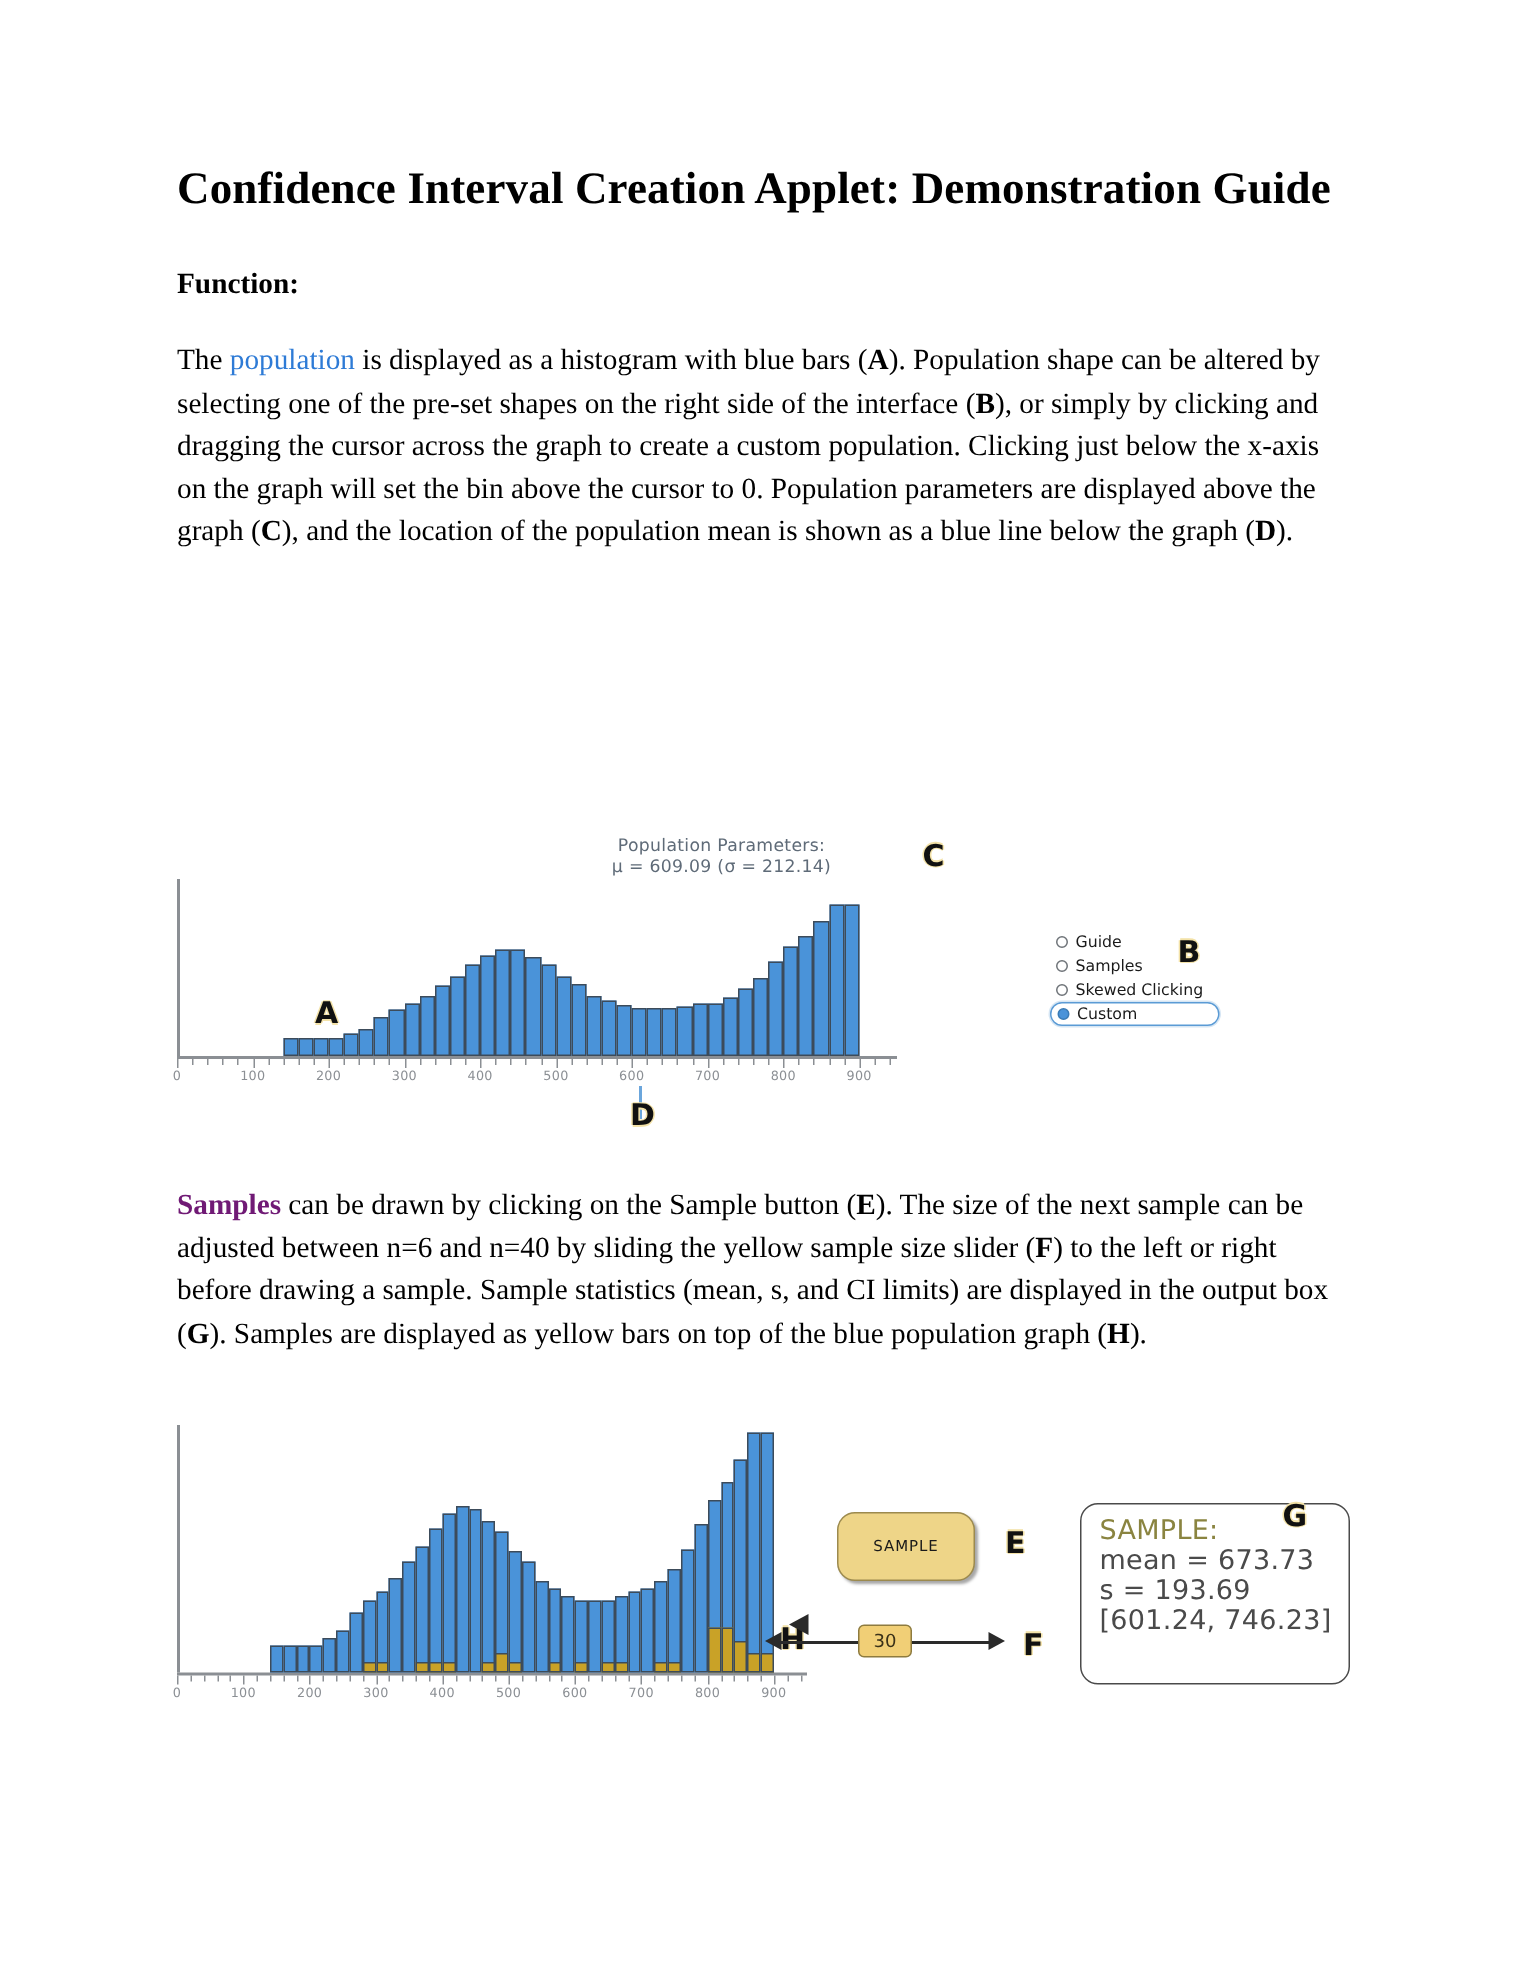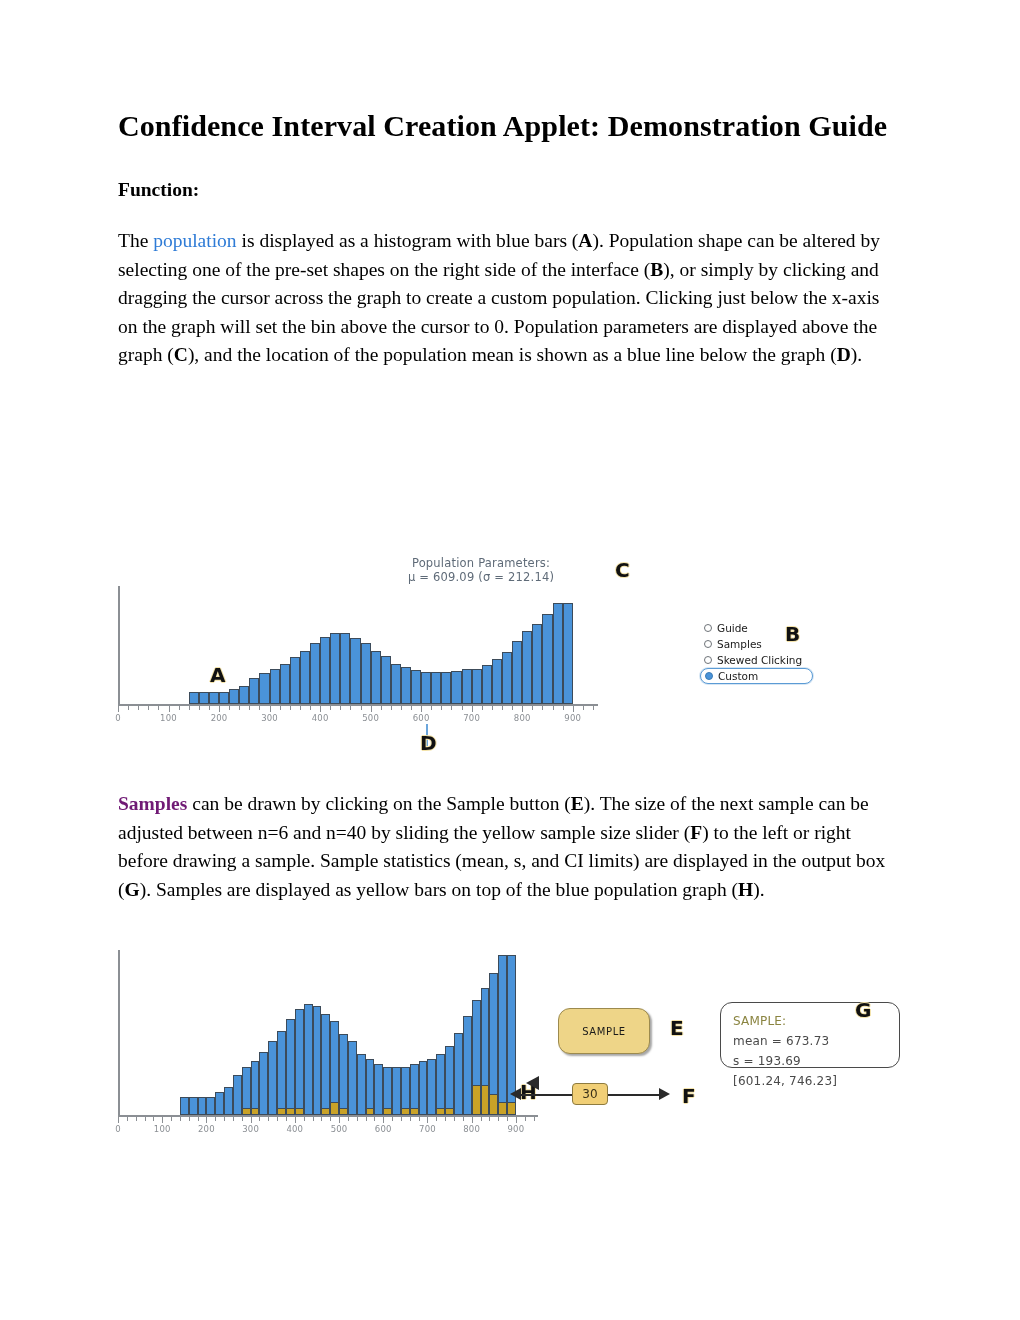--- a/index.html
+++ b/index.html
@@ -247,28 +247,28 @@
     font-size: 12px;
     color: #3a3118;
     box-sizing: border-box;
   }
 
   .outbox {
     position: absolute;
     left: 610px;
     top: 62px;
     width: 180px;
-    height: 66px;
+    height: 121px;
     border: 1.5px solid #4a4a4a;
     border-radius: 12px;
     background: #fff;
     padding: 8px 0 0 12px;
     box-sizing: border-box;
     font-family: "DejaVu Sans", sans-serif;
-    font-size: 12px;
+    font-size: 18px;
     line-height: 20px;
     color: #4a4a4a;
     letter-spacing: 0.2px;
   }
   .outbox .lbl { color: #8a8440; }
 
   .arrow-to-h {
     position: absolute;
     left: 416px;
     top: 136px;

